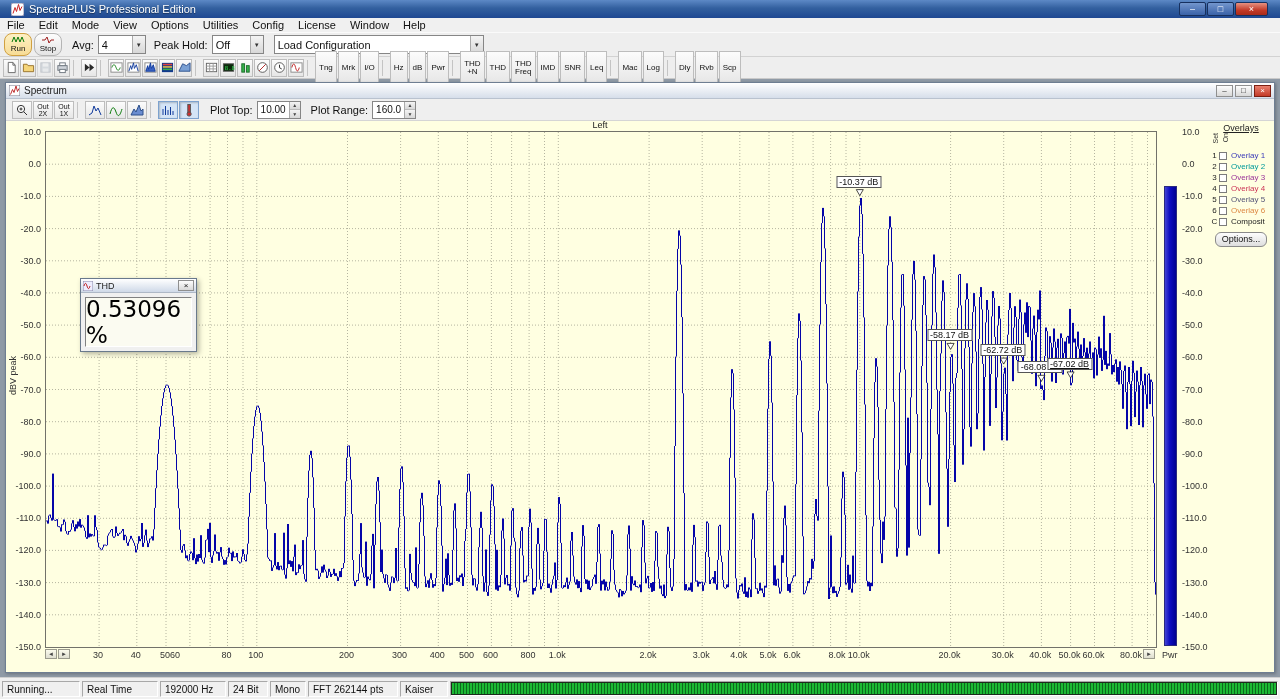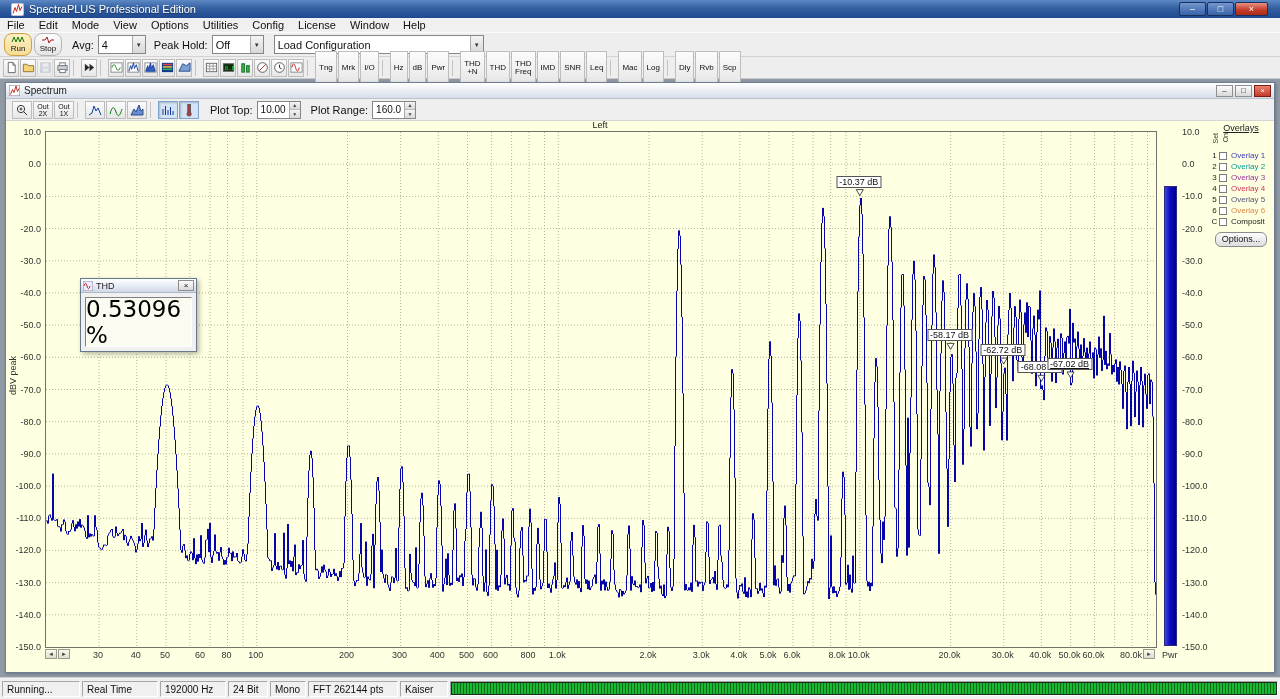--- a/index.html
+++ b/index.html
@@ -550,21 +550,21 @@
           <div class="y-label right" style="top: 424.438px;">-120.0</div>
           <div class="y-label left" style="top: 456.625px;">-130.0</div>
           <div class="y-label right" style="top: 456.625px;">-130.0</div>
           <div class="y-label left" style="top: 488.812px;">-140.0</div>
           <div class="y-label right" style="top: 488.812px;">-140.0</div>
           <div class="y-label left" style="top: 521px;">-150.0</div>
           <div class="y-label right" style="top: 521px;">-150.0</div>
           <div class="x-label" style="left: 92.0966px;">30</div>
           <div class="x-label" style="left: 129.769px;">40</div>
           <div class="x-label" style="left: 158.99px;">50</div>
-          <div class="x-label" style="left: 194px;">60</div>
+          <div class="x-label" style="left: 169px;">60</div>
           <div class="x-label" style="left: 220.538px;">80</div>
           <div class="x-label" style="left: 249.76px;">100</div>
           <div class="x-label" style="left: 340.529px;">200</div>
           <div class="x-label" style="left: 393.625px;">300</div>
           <div class="x-label" style="left: 431.298px;">400</div>
           <div class="x-label" style="left: 460.519px;">500</div>
           <div class="x-label" style="left: 484.394px;">600</div>
           <div class="x-label" style="left: 522.067px;">800</div>
           <div class="x-label" style="left: 551.288px;">1.0k</div>
           <div class="x-label" style="left: 642.057px;">2.0k</div>

